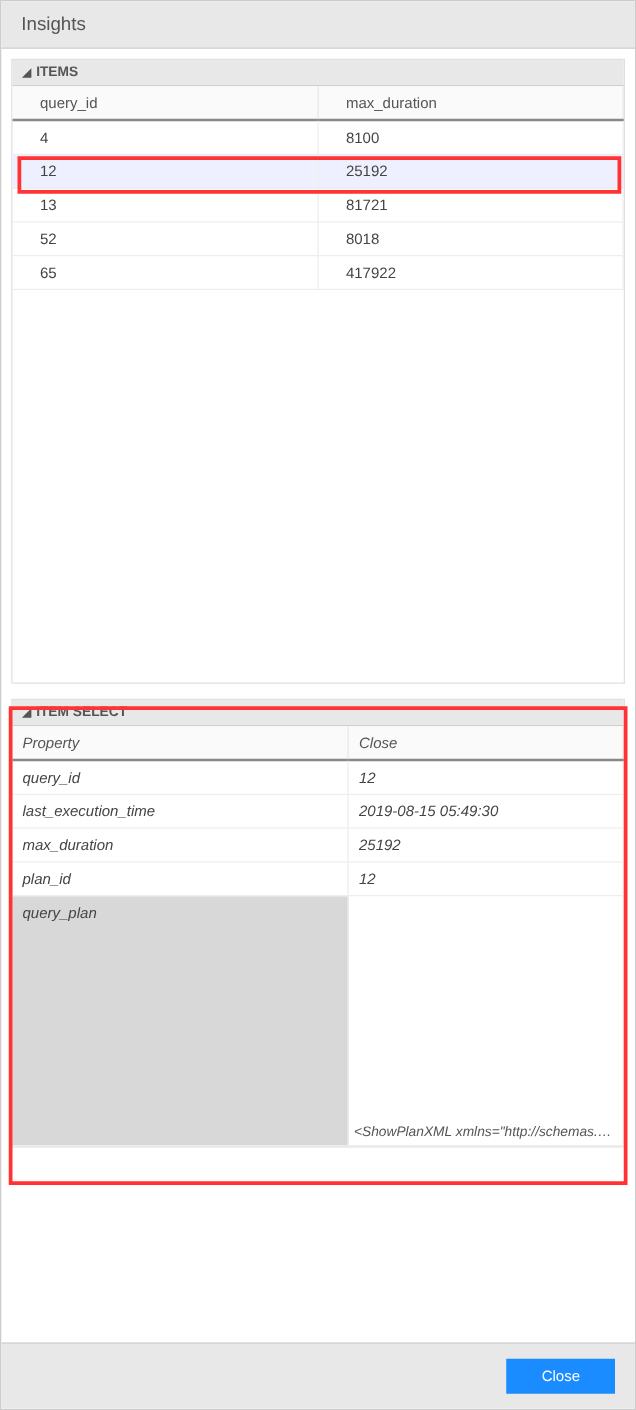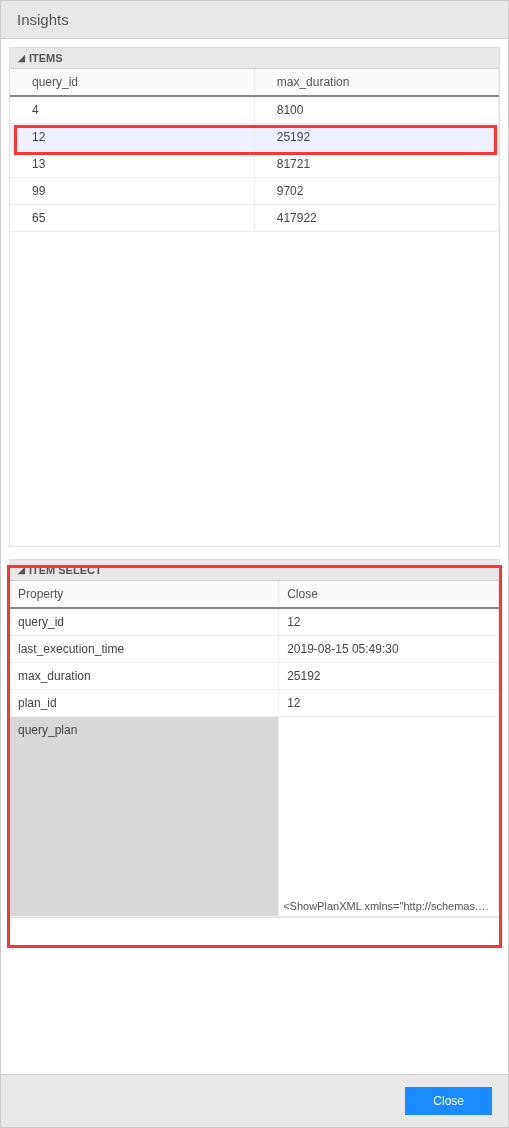--- a/index.html
+++ b/index.html
@@ -89,20 +89,21 @@
       left: 13px;
       width: 483px;
       height: 30px;
     }
     .details-section {
       border: 1px solid #e0e0e0;
     }
     .details-table {
       width: 100%;
       border-collapse: collapse;
+      font-style: italic;
     }
     .details-table th {
       background: #fafafa;
       text-align: left;
       padding: 6px 8px;
       font-weight: normal;
       font-size: 12px;
       color: #555;
       border-bottom: 2px solid #888;
       border-right: 1px solid #e8e8e8;
@@ -194,22 +195,22 @@
         </tr>
         <tr class="selected">
           <td>12</td>
           <td>25192</td>
         </tr>
         <tr>
           <td>13</td>
           <td>81721</td>
         </tr>
         <tr>
-          <td>99</td>
-          <td>9702</td>
+          <td>52</td>
+          <td>8018</td>
         </tr>
         <tr>
           <td>65</td>
           <td>417922</td>
         </tr>
       </tbody>
     </table>
   </div>
 
   <div class="details-section">

